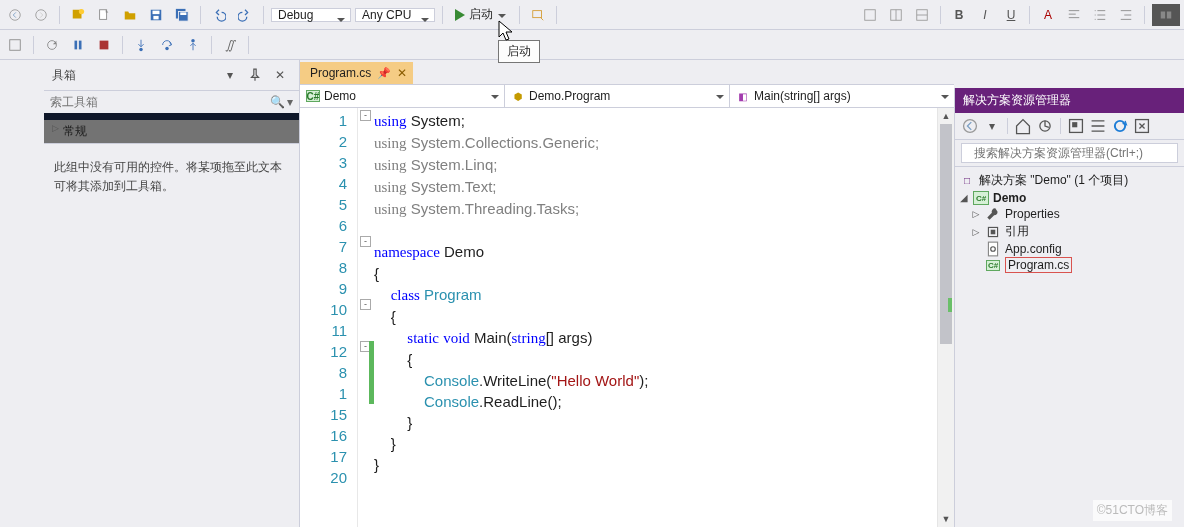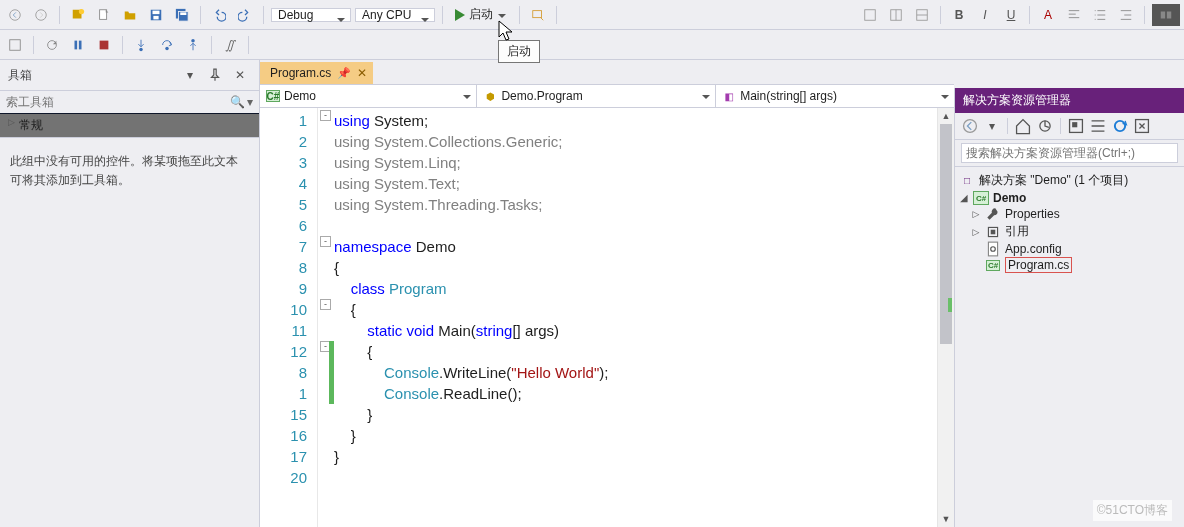--- a/index.html
+++ b/index.html
@@ -11,24 +11,24 @@
 .tbtn svg { width: 14px; height: 14px; }
 .dd { display: inline-flex; align-items: center; height: 14px; border: 1px solid #cccedb; background: #fff; padding: 0 18px 0 6px; position: relative; cursor: pointer; min-width: 80px; }
 .dd::after { content: ''; position: absolute; right: 5px; top: 9px; border: 4px solid transparent; border-top-color: #555; }
 .start-btn { display: inline-flex; align-items: center; height: 22px; padding: 0 18px 0 4px; border: 1px solid transparent; cursor: pointer; position: relative; }
 .start-btn::after { content: ''; position: absolute; right: 5px; top: 9px; border: 4px solid transparent; border-top-color: #555; }
 .tri-play { width: 0; height: 0; border-top: 6px solid transparent; border-bottom: 6px solid transparent; border-left: 10px solid #388a34; margin-right: 4px; }
 .cursor { position: absolute; left: 498px; top: 20px; z-index: 50; pointer-events: none; }
 .tooltip { position: absolute; left: 498px; top: 40px; background: #fdfdfd; border: 1px solid #767676; padding: 2px 8px; font-size: 12px; z-index: 40; }
 
 .main-area { display: flex; height: calc(100% - 60px); }
-.panel-left { width: 260px; background: #eeeef2; display: flex; flex-direction: column; border-right: 1px solid #cccedb; }
+.panel-left { width: 300px; background: #eeeef2; display: flex; flex-direction: column; border-right: 1px solid #cccedb; padding-left: 44px; }
 .panel-left .title { background: #eeeef2; color: #444; padding: 4px 8px; display: flex; align-items: center; justify-content: space-between; border-bottom: 1px solid #cccedb; }
 .panel-left .pin-group { display: flex; gap: 3px; }
-.search-row { display: flex; align-items: center; padding: 4px 6px; border-bottom: 1px solid #0f172a; color: #666; }
+.search-row { display: flex; align-items: center; padding: 4px 6px; border-bottom: 7px solid #0f172a; color: #666; }
 .search-row input { flex: 1; border: none; background: transparent; outline: none; font-size: 12px; }
 .search-row .mag { color: #666; }
 .cat-hdr { background: #737373; padding: 3px 8px; border-bottom: 1px solid #cccedb; display: flex; align-items: flex-start; }
 .cat-hdr::before { content: '▷'; margin-right: 4px; font-size: 9px; color: #555; }
 .empty-msg { padding: 14px 10px; color: #444; line-height: 1.6; text-align: left; }
 
 .editor-col { flex: 1; display: flex; flex-direction: column; background: #fff; min-width: 0; }
 .tabstrip { display: flex; background: #eeeef2; height: 24px; align-items: flex-end; }
 .tab { background: #f5cc84; height: 22px; padding: 0 6px 0 10px; display: flex; align-items: center; gap: 6px; font-size: 12px; border-top-left-radius: 0; }
 .tab .pin { font-size: 11px; color: #b36b00; }
@@ -37,37 +37,37 @@
 .nav-dd { flex: 1; border-right: 1px solid #cccedb; display: flex; align-items: center; padding: 0 18px 0 6px; position: relative; cursor: pointer; gap: 4px; }
 .nav-dd:last-child { border-right: none; }
 .nav-dd::after { content: ''; position: absolute; right: 5px; top: 10px; border: 4px solid transparent; border-top-color: #555; }
 .nav-icon { width: 14px; height: 12px; display: inline-flex; align-items: center; justify-content: center; font-size: 10px; }
 
 .code-wrap { flex: 1; display: flex; background: #fff; position: relative; overflow: hidden; }
 .gutter { width: 58px; background: #fff; text-align: right; padding-right: 10px; color: #2b91af; font-family: Consolas, 'Courier New', monospace; font-size: 15px; line-height: 21px; padding-top: 2px; border-right: 1px solid #e8e8e8; }
 .fold-col { width: 16px; position: relative; }
 .fold-mark { position: absolute; left: 2px; width: 11px; height: 11px; border: 1px solid #aaa; font-size: 9px; line-height: 9px; text-align: center; color: #555; cursor: pointer; }
 .code { flex: 1; font-family: Consolas, 'Courier New', monospace; font-size: 15px; line-height: 21px; padding-top: 2px; position: relative; white-space: pre; }
-.kw { color: #0000ff; }
+.kw { color: #0000ff; font-family: Liberation Serif, serif; }
 .cls { color: #2b91af; }
 .typ { color: #2b91af; }
 .str { color: #a31515; }
 .faded { color: #808080; }
 .green-bar { position: absolute; left: 69px; width: 5px; background: #5cb85c; }
 .scroll-v { width: 17px; background: #f1f1f1; border-left: 1px solid #e5e5e5; position: relative; }
 .scroll-v .thumb { position: absolute; left: 2px; right: 2px; top: 16px; height: 220px; background: #c2c3c9; }
 .scroll-v .arrow { position: absolute; left: 0; right: 0; height: 16px; display: flex; align-items: center; justify-content: center; color: #555; font-size: 9px; }
 
 .panel-right { width: 230px; background: #eeeef2; border-left: 1px solid #cccedb; display: flex; flex-direction: column; margin-top: 28px; }
 .panel-right .title { background: #68217a; color: #fff; padding: 4px 8px; }
 .se-toolbar { display: flex; align-items: center; gap: 4px; padding: 4px 6px; color: #555; background: #eeeef2; }
 .se-toolbar .sep { width: 1px; height: 16px; background: #cccedb; margin: 0 2px; }
 .se-toolbar .tb { width: 18px; height: 18px; display: inline-flex; align-items: center; justify-content: center; cursor: pointer; }
 .se-search { padding: 3px 6px; border-top: 1px solid #cccedb; border-bottom: 1px solid #cccedb; }
-.se-search input { width: 100%; border: 1px solid #cccedb; padding: 2px 4px; font-size: 12px; color: #888; outline: none; }
+.se-search input { width: 100%; border: 1px solid #cccedb; padding: 2px 12px; font-size: 12px; color: #888; outline: none; }
 .tree { padding: 4px 2px; }
 .tree-row { display: flex; align-items: center; padding: 1px 2px; gap: 4px; cursor: pointer; }
 .tree-row .arw { width: 10px; font-size: 9px; color: #555; text-align: center; }
 .tree-row .ic { width: 16px; height: 14px; display: inline-flex; align-items: center; justify-content: center; font-size: 10px; }
 .tree-row.bold { font-weight: bold; }
 .indent1 { padding-left: 14px; }
 .hl-red { border: 1px solid #d9534f; padding: 0 2px; }
 
 .watermark { position: absolute; bottom: 6px; right: 12px; color: #bbb; font-size: 12px; background: rgba(255,255,255,0.7); padding: 2px 4px; }
 </style>

